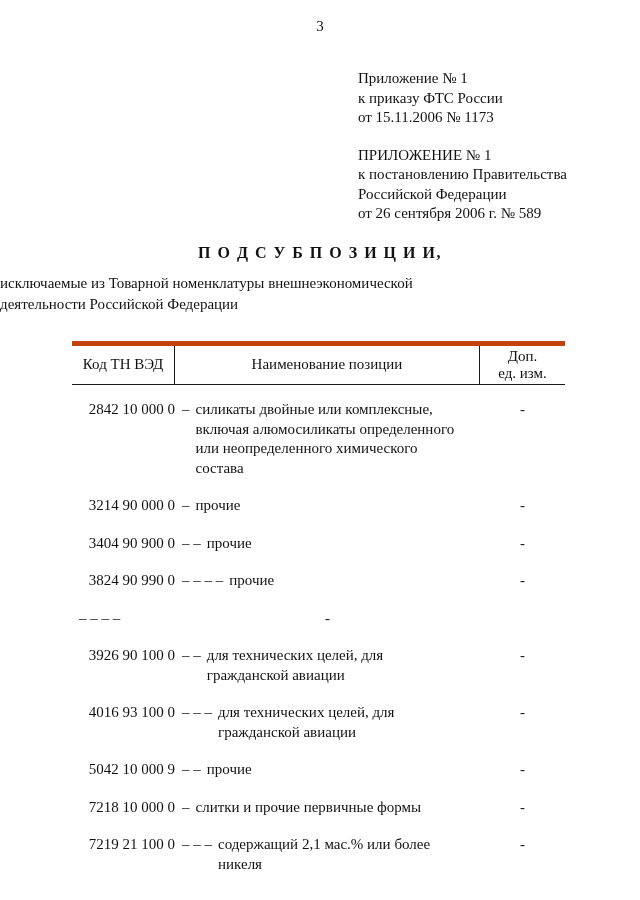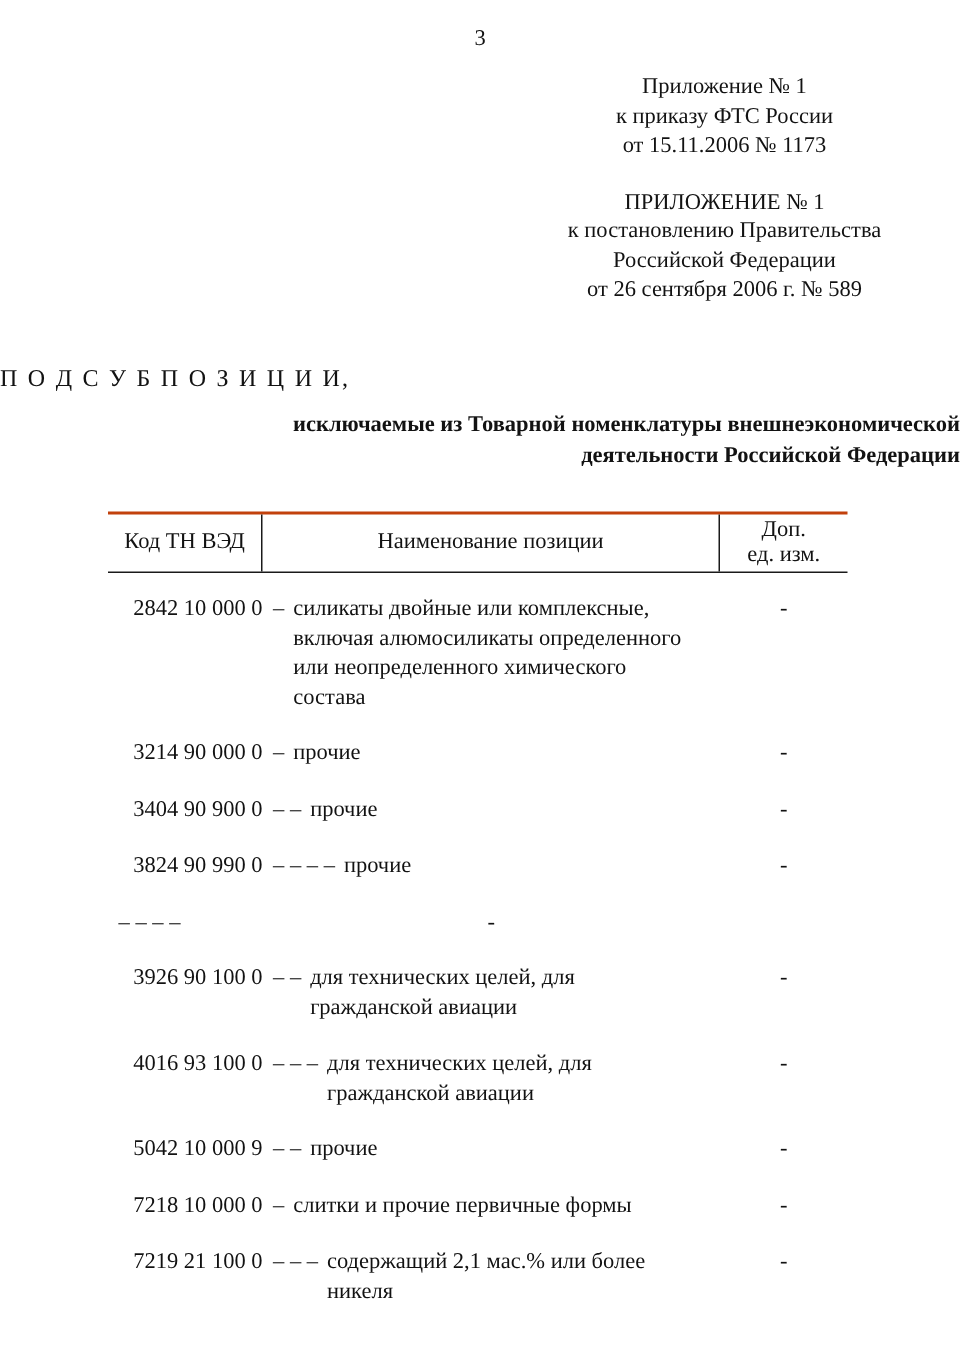--- a/index.html
+++ b/index.html
@@ -18,52 +18,53 @@
     overflow: hidden;
     box-sizing: border-box;
   }
   .page-num {
     padding-top: 18px;
     text-align: center;
     font-size: 15px;
   }
   .ref-block {
     white-space: pre-line;
-    text-align: center;
+    text-align: left;
     width: 250px;
-    margin: 14px 0 0 358px;
+    margin: 34px 0 0 358px;
     font-size: 15px;
     line-height: 1.3;
   }
   .ref-block.decree {
     margin-top: 18px;
   }
   .doc-title {
-    margin-top: 40px;
-    font-weight: normal;
+    margin-top: 20px;
+    text-align: center;
+    font-weight: bold;
     font-size: 16px;
     letter-spacing: 1.5px;
   }
   .doc-subtitle {
     white-space: pre-line;
     margin-top: 11px;
-    text-align: right;
-    font-weight: bold;
+    text-align: left;
+    font-weight: normal;
     font-size: 15px;
     line-height: 1.4;
   }
   .table {
     margin: 26px 0 0 72px;
     width: 493px;
     font-size: 15px;
   }
   .thead {
     display: grid;
     grid-template-columns: 103px 1fr 85px;
-    border-top: 2px solid #c2410c;
+    border-top: 5px solid #c2410c;
     border-bottom: 1px solid #1a1a1a;
   }
   .hcell {
     display: flex;
     align-items: center;
     justify-content: center;
     min-height: 38px;
     box-sizing: border-box;
     padding: 2px 4px;
     text-align: center;

